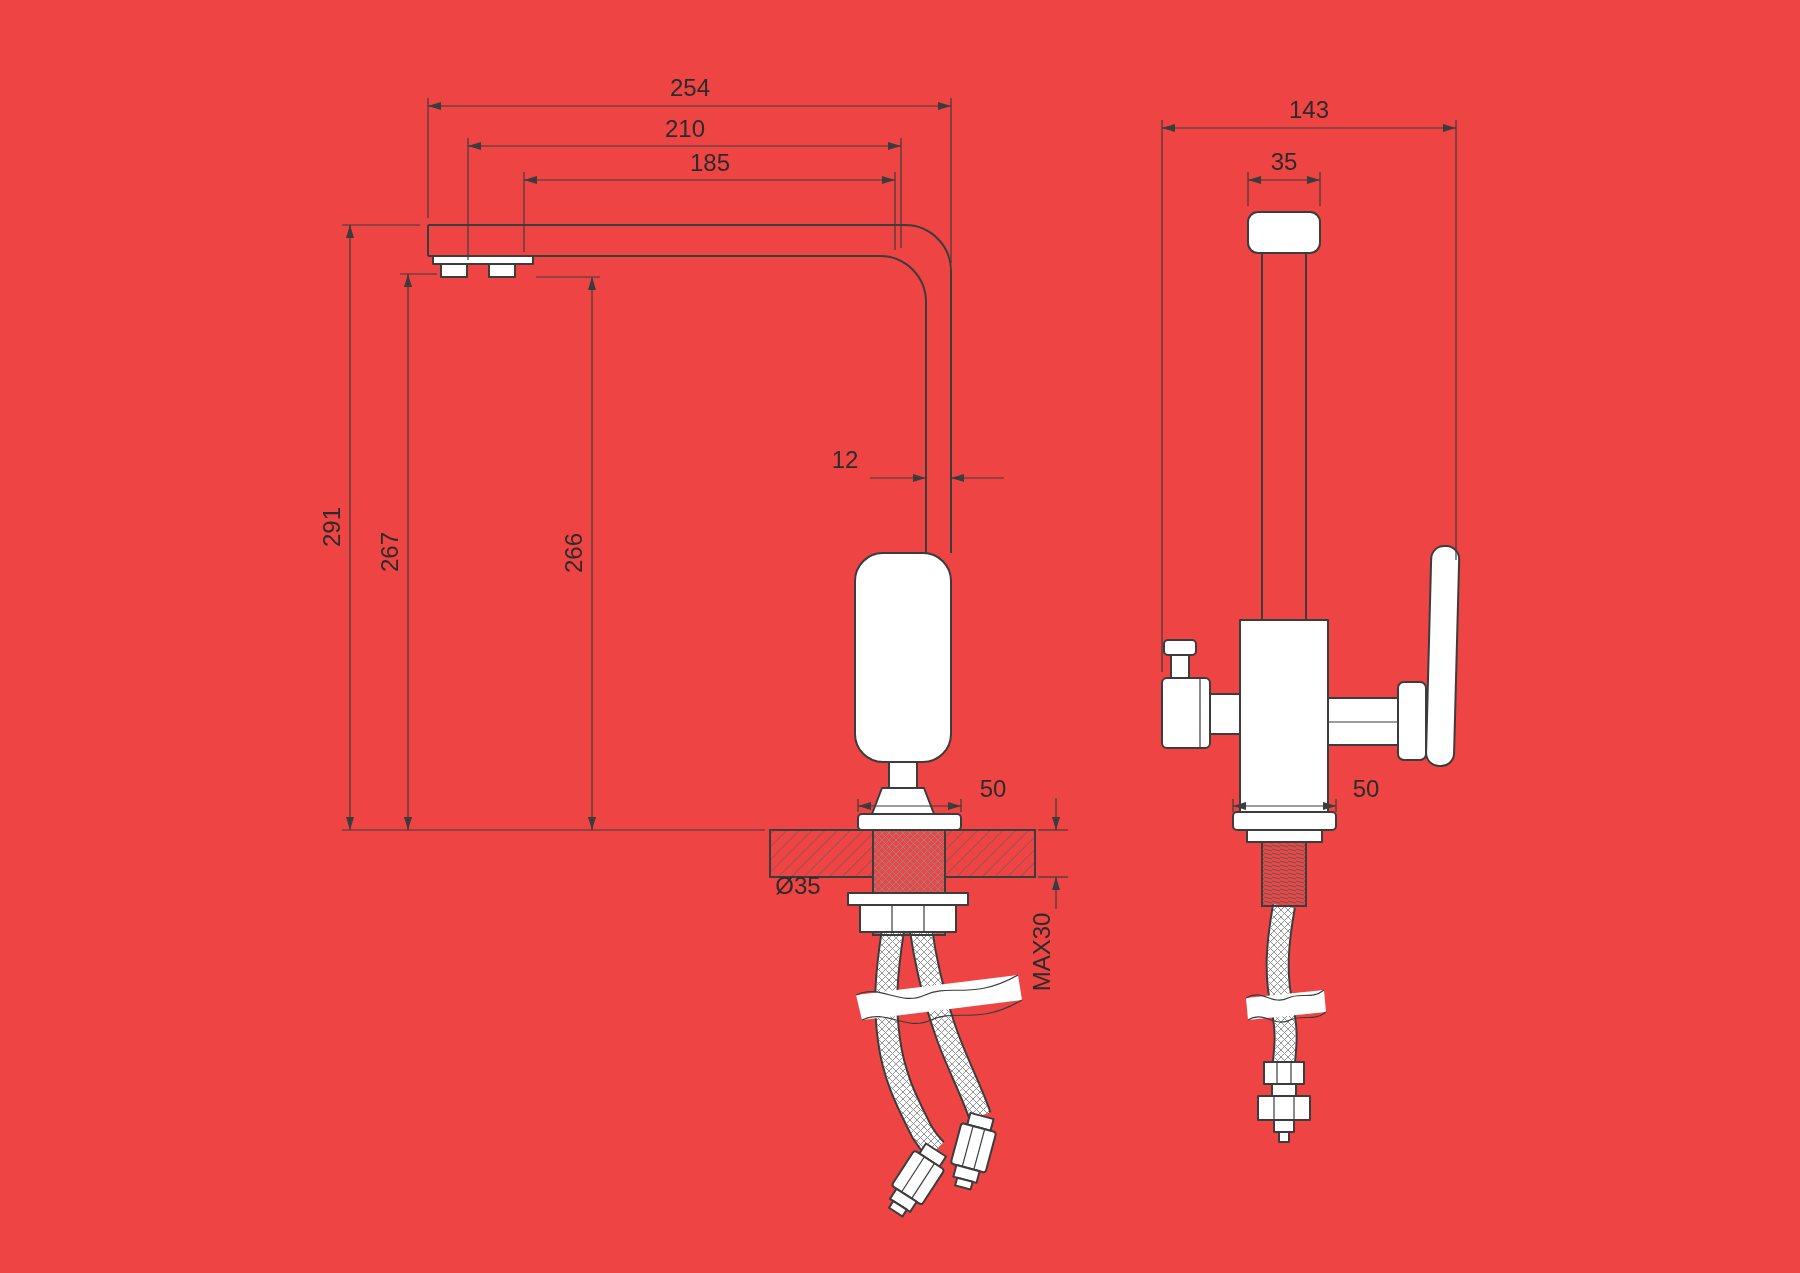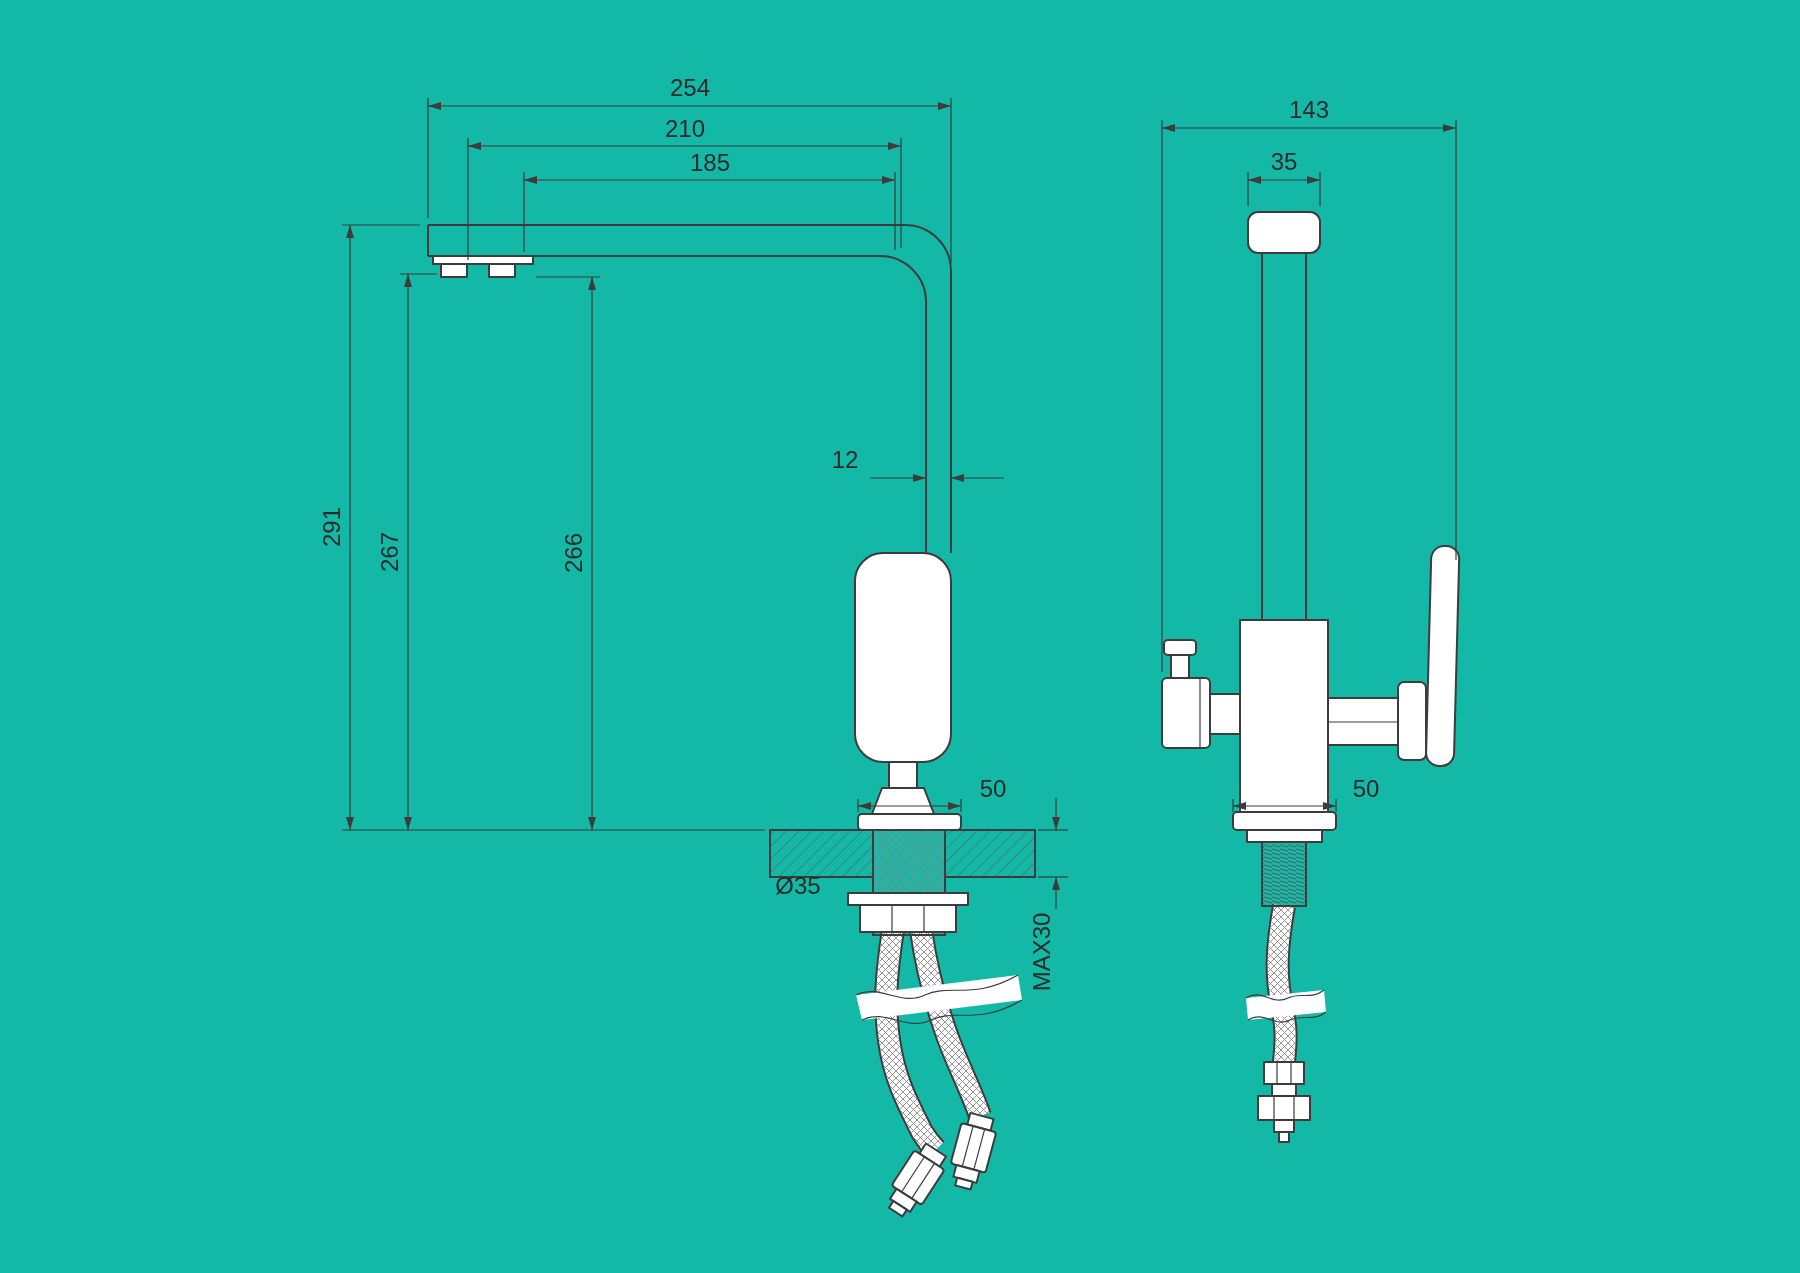--- a/index.html
+++ b/index.html
@@ -1,16 +1,16 @@
 <!DOCTYPE html>
 <html><head>
 <meta charset="utf-8">
 <style>
   html,body{margin:0;padding:0;background:#ffffff;}
-  .stage{position:relative;width:1800px;height:1273px;background:#14b8a6;overflow:hidden;}
+  .stage{position:relative;width:1800px;height:1273px;background:#ef4444;overflow:hidden;}
   svg{position:absolute;left:0;top:0;}
   text{font-family:"Liberation Sans", sans-serif;font-size:24px;fill:#2b2b2b;}
   .ol{stroke:#3c3c3c;stroke-width:2;fill:none;stroke-linejoin:round;}
   .fw{stroke:#3c3c3c;stroke-width:2;fill:#ffffff;stroke-linejoin:round;}
   .dl{stroke:#3c3c3c;stroke-width:1.2;fill:none;}
   .thin{stroke:#3c3c3c;stroke-width:1.2;fill:none;}
 </style>
 </head>
 <body>
 

